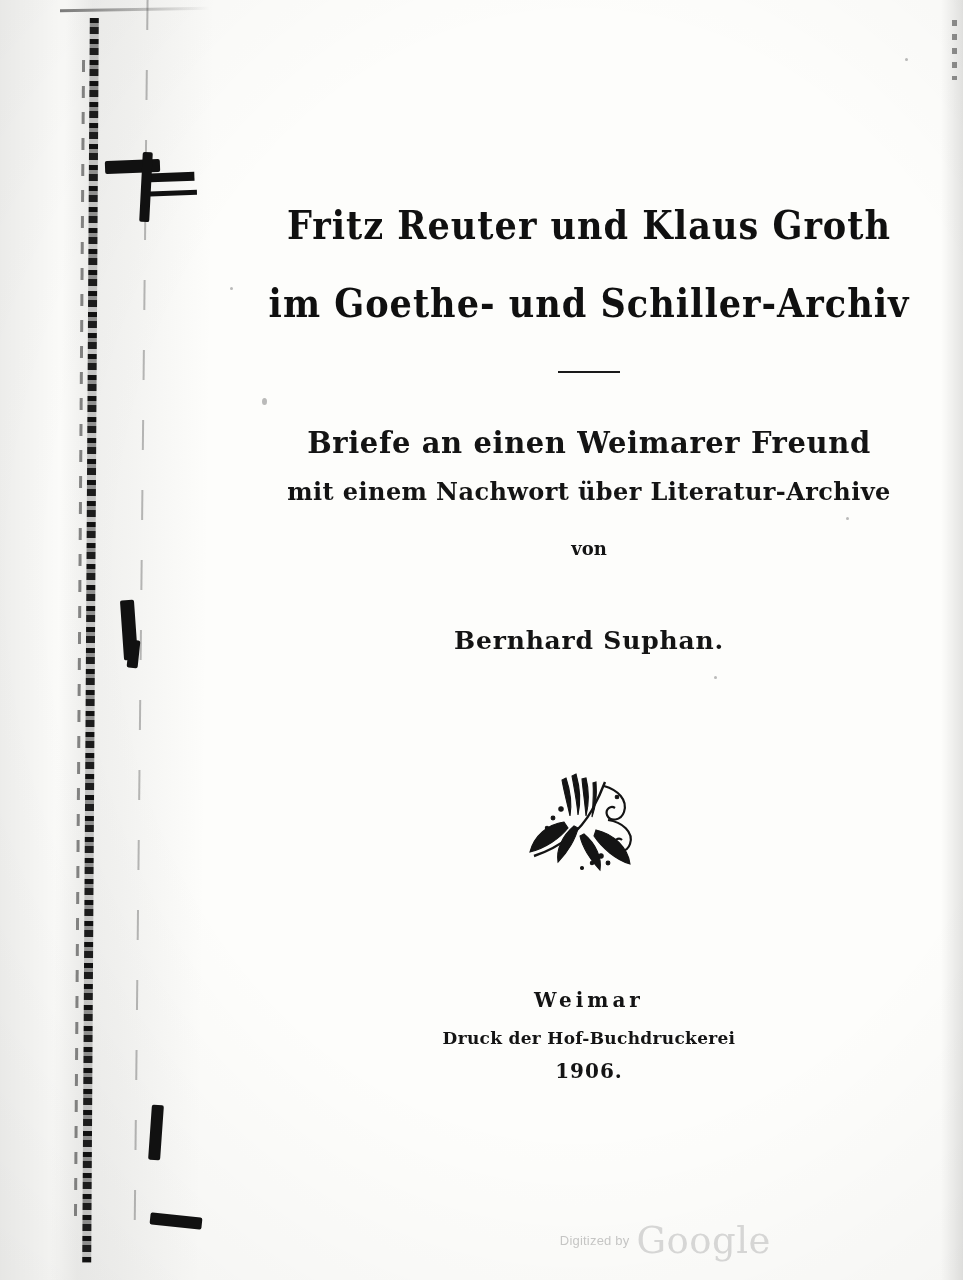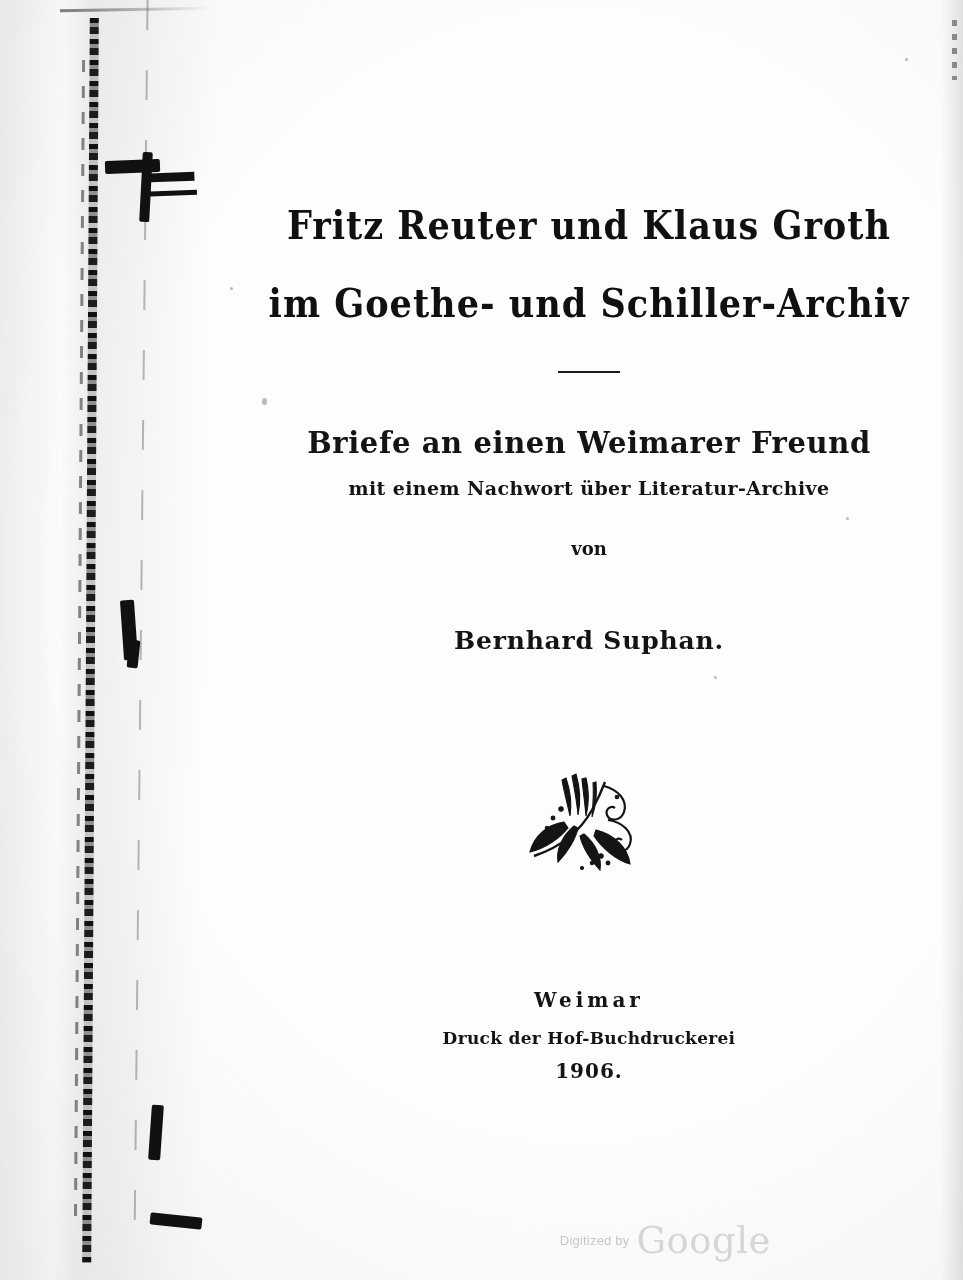--- a/index.html
+++ b/index.html
@@ -178,21 +178,21 @@
     height: 2px;
     background: #1a1a1a;
   }
 
   .sub-1 {
     position: absolute; top: 418px; left: 0; width: 100%;
     font-size: 29px; font-weight: 700; letter-spacing: 0.6px; margin-top: 8px;
   }
   .sub-2 {
     position: absolute; top: 477px; left: 0; width: 100%;
-    font-size: 19px; font-weight: 600; letter-spacing: 0.4px; text-align: center;
+    font-size: 24px; font-weight: 600; letter-spacing: 0.4px; text-align: center;
   }
   .byline-von {
     position: absolute; top: 538px; left: 0; width: 100%;
     font-size: 18px; font-weight: 600;
   }
   .author {
     position: absolute; top: 626px; left: 0; width: 100%;
     font-size: 25px; font-weight: 700; letter-spacing: 0.8px;
   }
 

